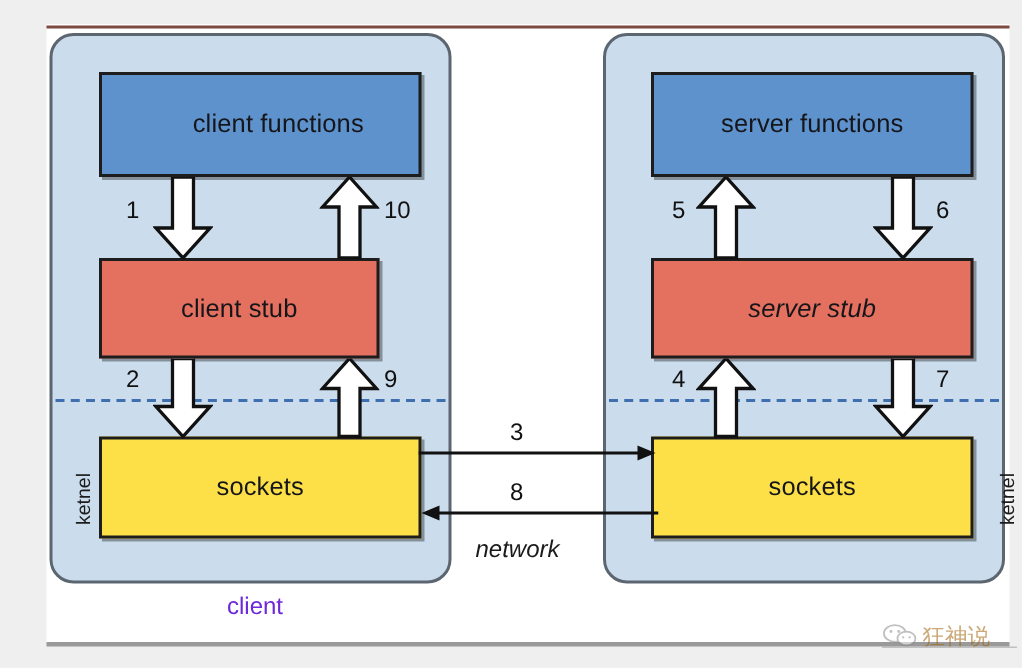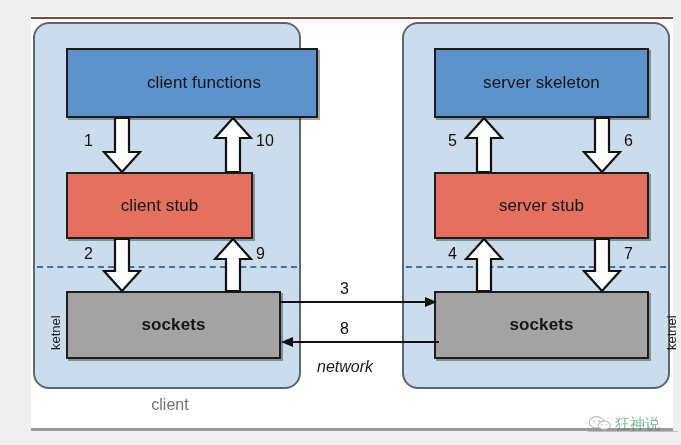--- a/index.html
+++ b/index.html
@@ -66,29 +66,29 @@
     align-items: center;
     justify-content: center;
     text-align: center;
     color: #16161a;
     font-size: 17px;
     line-height: 1.15;
     letter-spacing: .1px;
   }
   .block.functions { background: #5d92cd; }
   .block.stub      { background: #e4705f; }
-  .block.sockets   { background: #a3a3a3; font-weight: bold; }
-
-  
-  .cf  { left: 66px;  top: 48px;  width: 252px; height: 70px; padding-left: 24px; }
+  .block.sockets   { background: #fde047; }
+
+  
+  .cf  { left: 66px;  top: 48px;  width: 215px; height: 70px; padding-left: 24px; }
   .cs  { left: 66px;  top: 172px; width: 187px; height: 67px; }
   .cso { left: 66px;  top: 291px; width: 215px; height: 68px; }
   
   .sf  { left: 434px; top: 48px;  width: 215px; height: 70px; }
-  .ss  { left: 434px; top: 172px; width: 215px; height: 67px; }
+  .ss  { left: 434px; top: 172px; width: 215px; height: 67px; font-style: italic; }
   .sso { left: 434px; top: 291px; width: 215px; height: 68px; }
 
   
   .dash {
     position: absolute;
     height: 0;
     border-top: 2px dashed #3f6fae;
   }
   .dash.client { left: 37px;  top: 266px; width: 260px; }
   .dash.server { left: 406px; top: 266px; width: 260px; }
@@ -127,21 +127,21 @@
     top: 358px;
     font-size: 16px;
     font-style: italic;
     color: #1b1b1b;
   }
 
   
   .caption {
     position: absolute;
     font-size: 16px;
-    color: #737373;
+    color: #6d28d9;
     text-align: center;
   }
   .caption.cap-client { left: 110px; top: 396px; width: 120px; }
   .caption.cap-server { left: 478px; top: 396px; width: 120px; }
 
   
   .watermark {
     position: absolute;
     left: 588px;
     top: 409px;
@@ -156,21 +156,21 @@
     position: absolute;
     left: 0; top: 22px; width: 90px; height: 1px;
     background: #9b9b9b;
   }
   .watermark .wm-icon {
     width: 24px; height: 18px;
     color: #8d8d8d;
   }
   .watermark .wm-text {
     font-size: 15px;
-    color: #15803d;
+    color: #a16207;
     font-family: "DejaVu Sans", sans-serif;
     letter-spacing: 0px;
   }
 </style>
 </head>
 <body>
 
 <div id="stage">
 
   <div class="canvas"></div>
@@ -219,21 +219,21 @@
   <div class="barrow" style="left:213px; top:239px;">
     <svg width="40" height="53" viewBox="0 0 40 53">
       <polygon points="20,0 38,20 27,20 27,52 13,52 13,20 2,20" fill="#ffffff" stroke="#111111" stroke-width="2.2" stroke-linejoin="miter"></polygon>
     </svg>
   </div>
   <div class="step" style="left:256px; top:245px;">9</div>
 
   <div class="host server"></div>
 
   <div class="block functions sf">
-    <span>server skeleton</span>
+    <span>server functions</span>
   </div>
 
   <div class="block stub ss">
     <div>
       <div>server stub</div>
     </div>
   </div>
 
   <div class="block sockets sso">
     <span>sockets</span>

